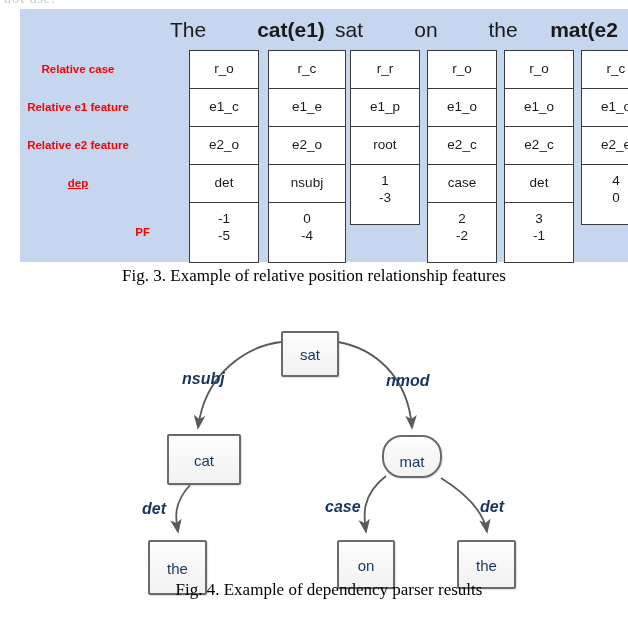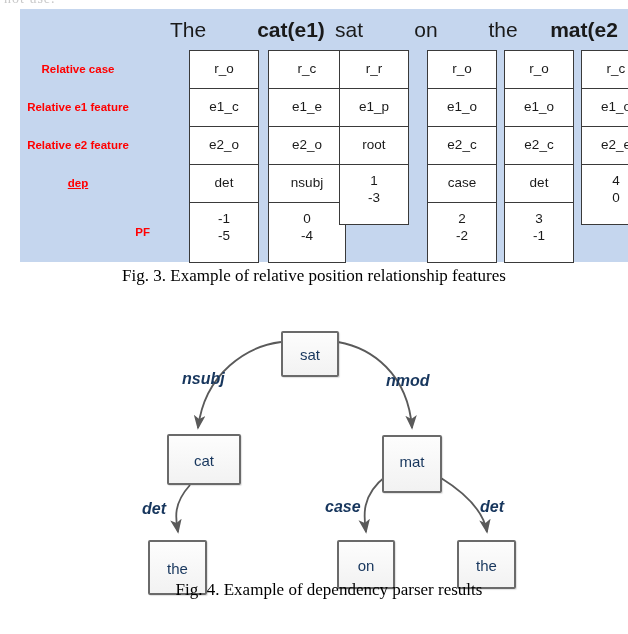--- a/index.html
+++ b/index.html
@@ -201,21 +201,21 @@
       <div class="cell">r_c</div>
       <div class="cell">e1_e</div>
       <div class="cell">e2_o</div>
       <div class="cell">nsubj</div>
       <div class="cell pf last">
         <span>0</span>
         <span>-4</span>
       </div>
     </div>
 
-    <div class="col-stack" style="left:303px;border-radius:27px;">
+    <div class="col-stack" style="left:314px;border-radius:27px;">
       <div class="cell">r_r</div>
       <div class="cell">e1_p</div>
       <div class="cell">root</div>
       <div class="cell pf last">
         <span>1</span>
         <span>-3</span>
       </div>
     </div>
 
     <div class="col-stack" style="left:391px;">
@@ -276,21 +276,21 @@
   </svg>
 
   <div class="node-box" style="left:281px;top:31px;width:58px;height:46px;line-height:44px;">
     <span class="node-label">sat</span>
   </div>
 
   <div class="node-box" style="left:167px;top:134px;width:74px;height:51px;line-height:49px;">
     <span class="node-label">cat</span>
   </div>
 
-  <div class="node-box" style="left:382px;top:135px;width:60px;height:58px;line-height:49px;">
+  <div class="node-box" style="left:382px;top:135px;width:60px;height:43px;line-height:49px;border-radius:20px;">
     <span class="node-label">mat</span>
   </div>
 
   <div class="node-box" style="left:148px;top:240px;width:59px;height:55px;line-height:53px;">
     <span class="node-label">the</span>
   </div>
 
   <div class="node-box" style="left:337px;top:240px;width:58px;height:49px;line-height:47px;">
     <span class="node-label">on</span>
   </div>

